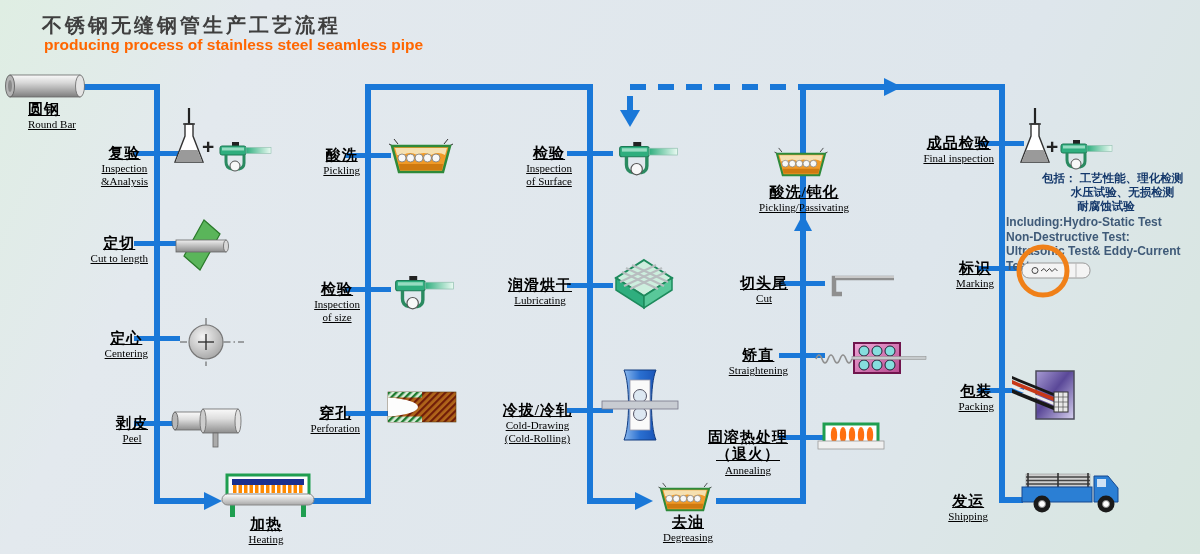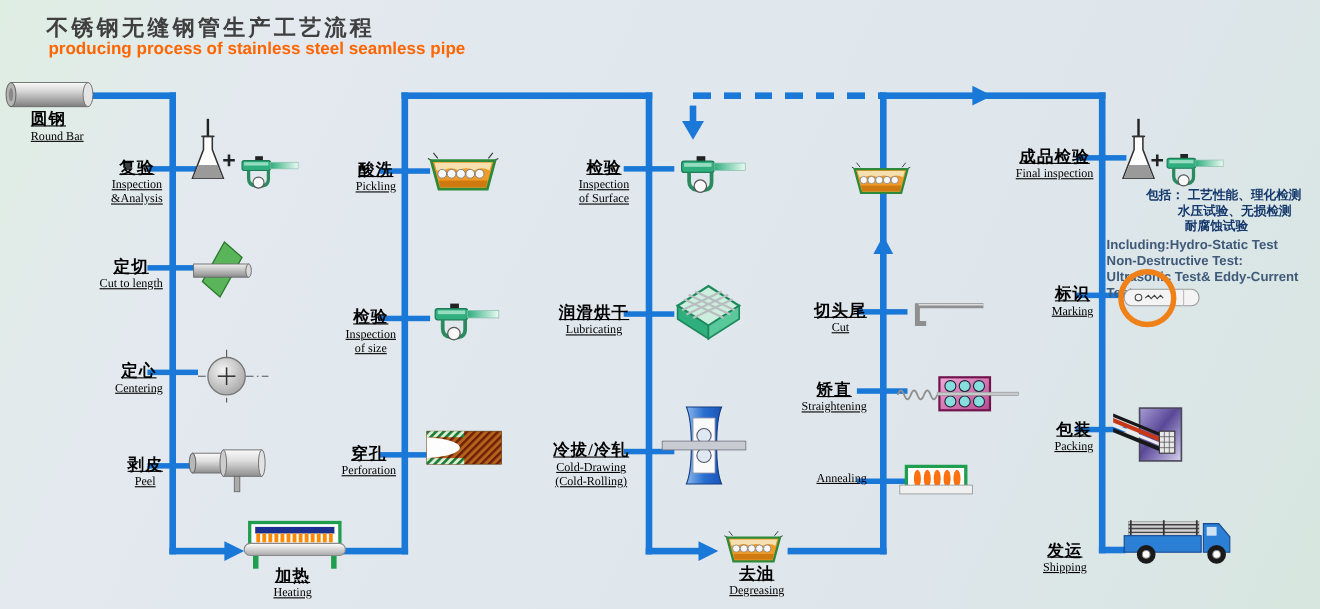--- a/index.html
+++ b/index.html
@@ -132,29 +132,35 @@
   <div class="lbl" style="right:628px;top:402px">
     <div class="zh">冷拔/冷轧</div>
     <div class="en">Cold-Drawing
 (Cold-Rolling)</div>
   </div>
   <div class="lbl center" style="left:688px;top:514px">
     <div class="zh">去油</div>
     <div class="en">Degreasing</div>
   </div>
 
+  <div class="lbl center" style="left:804px;top:184px">
+    <div class="zh">酸洗/钝化</div>
+    <div class="en">Pickling/Passivating</div>
+  </div>
   <div class="lbl" style="right:412px;top:275px">
     <div class="zh">切头尾</div>
     <div class="en">Cut</div>
   </div>
   <div class="lbl" style="right:412px;top:347px">
     <div class="zh">矫直</div>
     <div class="en">Straightening</div>
   </div>
   <div class="lbl" style="right:412px;top:429px">
+    <div class="zh">固溶热处理
+（退火）</div>
     <div class="en">Annealing</div>
   </div>
 
   <div class="lbl" style="right:206px;top:135px">
     <div class="zh">成品检验</div>
     <div class="en">Final inspection</div>
   </div>
   <div class="note">
     <div class="nzh">包括： 工艺性能、理化检测
          水压试验、无损检测

